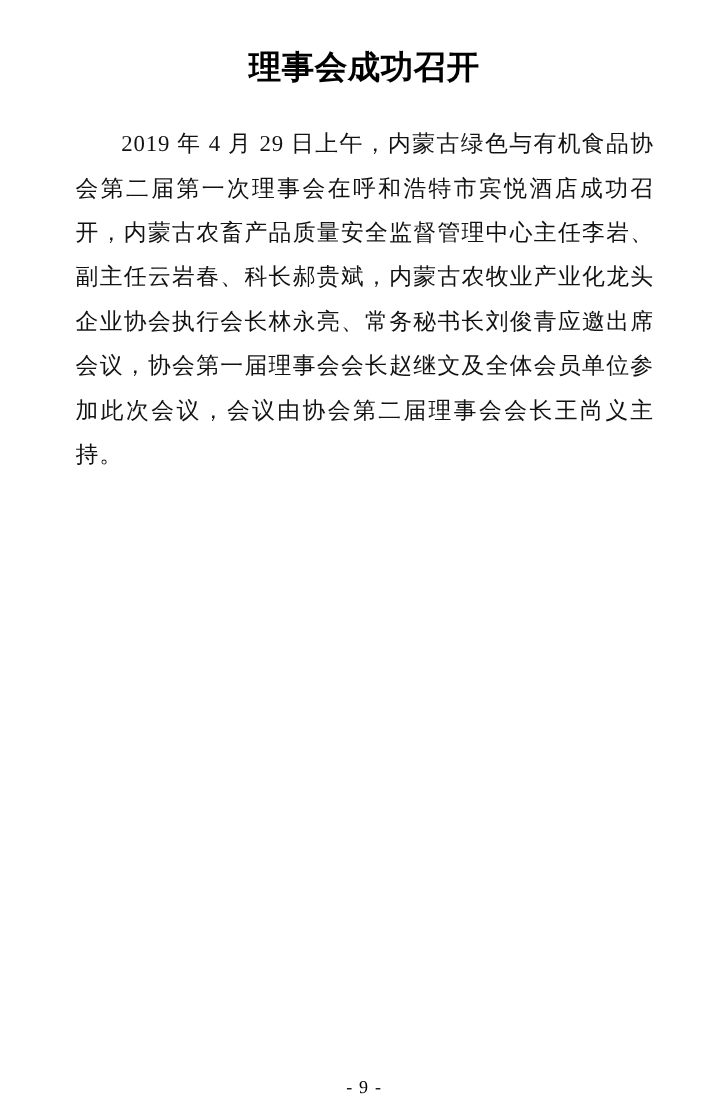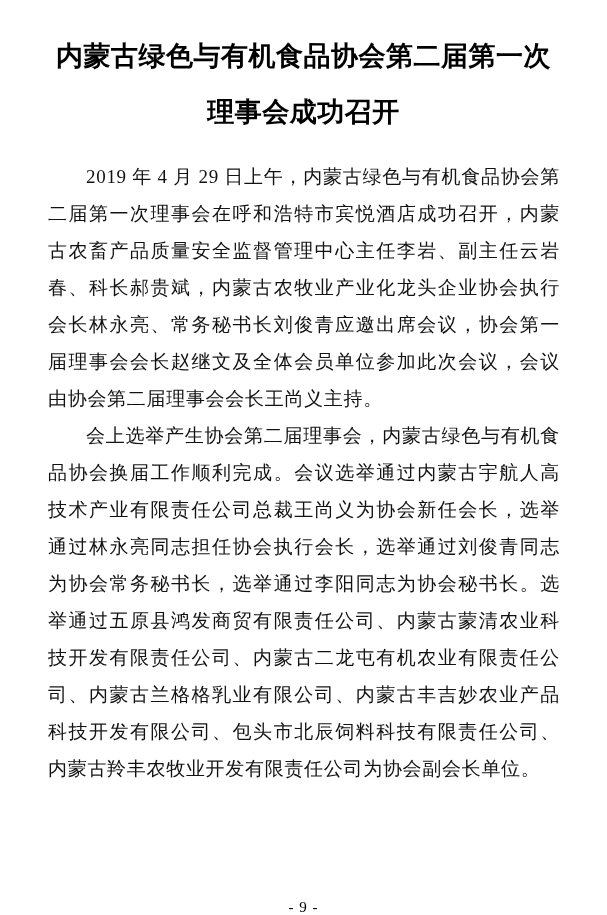--- a/index.html
+++ b/index.html
@@ -36,21 +36,21 @@
     margin: 2px 47px 0 48px;
     width: 512px;
     font-size: 19px;
     line-height: 37px;
     letter-spacing: 0.7px;
     text-align: justify;
     text-justify: inter-character;
     color: #121212;
   }
   .doc-body p {
-    margin: 0;
+    margin: 15px;
     padding: 0;
     text-indent: 38px;
   }
   .page-footer {
     position: absolute;
     left: 0;
     right: 0;
     top: 878px;
     text-align: center;
     font-size: 15px;
@@ -58,26 +58,24 @@
     letter-spacing: 1px;
     color: #000000;
   }
 </style>
 </head>
 <body>
 
 <div class="page">
 
   <h1 class="doc-title">
-      <span class="title-line">内蒙古绿色与有机食品协会第二届第一次</span>
       <span class="title-line">理事会成功召开</span>
     </h1>
 
   <div class="doc-body">
       <p>2019 年 4 月 29 日上午，内蒙古绿色与有机食品协会第二届第一次理事会在呼和浩特市宾悦酒店成功召开，内蒙古农畜产品质量安全监督管理中心主任李岩、副主任云岩春、科长郝贵斌，内蒙古农牧业产业化龙头企业协会执行会长林永亮、常务秘书长刘俊青应邀出席会议，协会第一届理事会会长赵继文及全体会员单位参加此次会议，会议由协会第二届理事会会长王尚义主持。</p>
-      <p>会上选举产生协会第二届理事会，内蒙古绿色与有机食品协会换届工作顺利完成。会议选举通过内蒙古宇航人高技术产业有限责任公司总裁王尚义为协会新任会长，选举通过林永亮同志担任协会执行会长，选举通过刘俊青同志为协会常务秘书长，选举通过李阳同志为协会秘书长。选举通过五原县鸿发商贸有限责任公司、内蒙古蒙清农业科技开发有限责任公司、内蒙古二龙屯有机农业有限责任公司、内蒙古兰格格乳业有限公司、内蒙古丰吉妙农业产品科技开发有限公司、包头市北辰饲料科技有限责任公司、内蒙古羚丰农牧业开发有限责任公司为协会副会长单位。</p>
     </div>
 
   <div class="page-footer">
     <span>- 9 -</span>
   </div>
 
 </div>
 
 </body></html>

